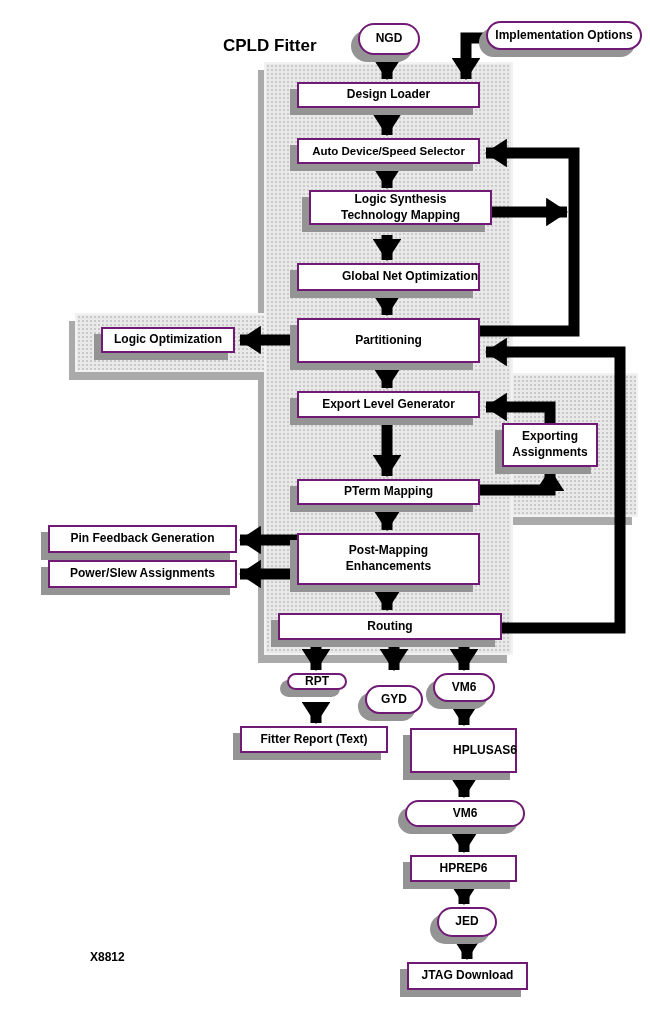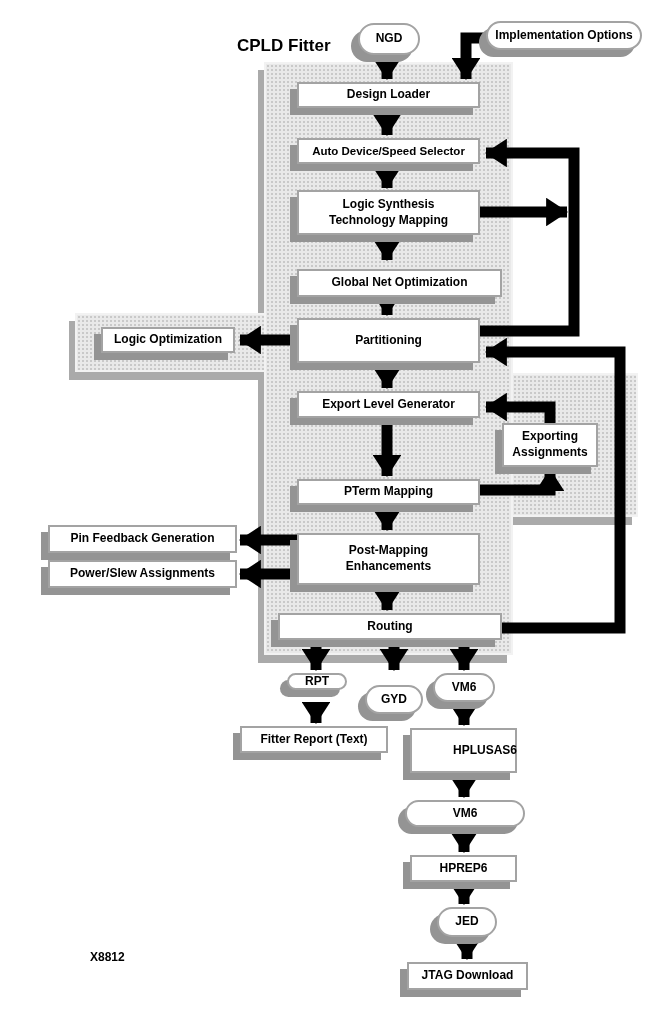--- a/index.html
+++ b/index.html
@@ -12,21 +12,21 @@
     background-color:#e9e9e9;
     background-image:radial-gradient(#c9c9c9 1px, transparent 1px);
     background-size:4px 4px;
     border:2px solid #f2f2f2;
     box-sizing:border-box;
   }
   .rshadow{position:absolute;z-index:0;background:#aaaaaa;}
   svg.arrows{position:absolute;left:0;top:0;z-index:2;}
   .node{
     position:absolute;z-index:3;
-    background:#fff;border:2px solid #a3a3a3;box-sizing:border-box;
+    background:#fff;border:2px solid #701a75;box-sizing:border-box;
     display:flex;align-items:center;justify-content:center;text-align:center;
     font-weight:bold;font-size:12px;line-height:1.3;
     box-shadow:-7px 7px 0 #949494;
   }
   .node .lbl{white-space:nowrap;}
   .node.multiline .lbl{white-space:pre-line;}
   .oval{border-radius:999px;}
   .tight{font-size:11.5px;}
   .floating-label{
     position:absolute;z-index:3;font-weight:bold;white-space:nowrap;
@@ -77,41 +77,41 @@
       <path d="M297,540 L240,540" marker-end="url(#ah)"></path>
       <path d="M297,574 L240,574" marker-end="url(#ah)"></path>
       <path d="M480,331 L574,331 L574,153 L486,153" marker-end="url(#ah)"></path>
       <path d="M480,212 L567,212" marker-end="url(#ah)"></path>
       <path d="M502,628 L620,628 L620,352 L486,352" marker-end="url(#ah)"></path>
       <path d="M480,490 L550,490 L550,470" marker-end="url(#ah)"></path>
       <path d="M550,425 L550,407 L486,407" marker-end="url(#ah)"></path>
     </g>
   </svg>
 
-  <div class="floating-label" id="diagram-title" style="left:237px;top:36px;">CPLD Fitter</div>
+  <div class="floating-label" id="diagram-title" style="left:223px;top:36px;">CPLD Fitter</div>
   <div class="floating-label" id="figure-number" style="left:90px;top:950px;">X8812</div>
 
   <div class="node oval" style="left:358px;top:23px;width:62px;height:32px;">
     <span class="lbl">NGD</span>
     </div>
   <div class="node oval" style="left:486px;top:21px;width:156px;height:29px;">
     <span class="lbl">Implementation Options</span>
     </div>
 
   <div class="node" style="left:297px;top:82px;width:183px;height:26px;">
     <span class="lbl">Design Loader</span>
     </div>
   <div class="node tight" style="left:297px;top:138px;width:183px;height:26px;">
     <span class="lbl">Auto Device/Speed Selector</span>
     </div>
-  <div class="node multiline" style="left:297px;top:190px;width:183px;height:45px;">
+  <div class="node multiline" style="left:309px;top:190px;width:183px;height:35px;">
     <span class="lbl">Logic Synthesis
 Technology Mapping</span>
     </div>
-  <div class="node" style="left:297px;top:269px;width:205px;height:28px;">
+  <div class="node" style="left:297px;top:263px;width:183px;height:28px;justify-content:flex-end;">
     <span class="lbl">Global Net Optimization</span>
     </div>
   <div class="node" style="left:297px;top:318px;width:183px;height:45px;">
     <span class="lbl">Partitioning</span>
     </div>
   <div class="node" style="left:101px;top:327px;width:134px;height:26px;">
     <span class="lbl">Logic Optimization</span>
     </div>
   <div class="node" style="left:297px;top:391px;width:183px;height:27px;">
     <span class="lbl">Export Level Generator</span>

